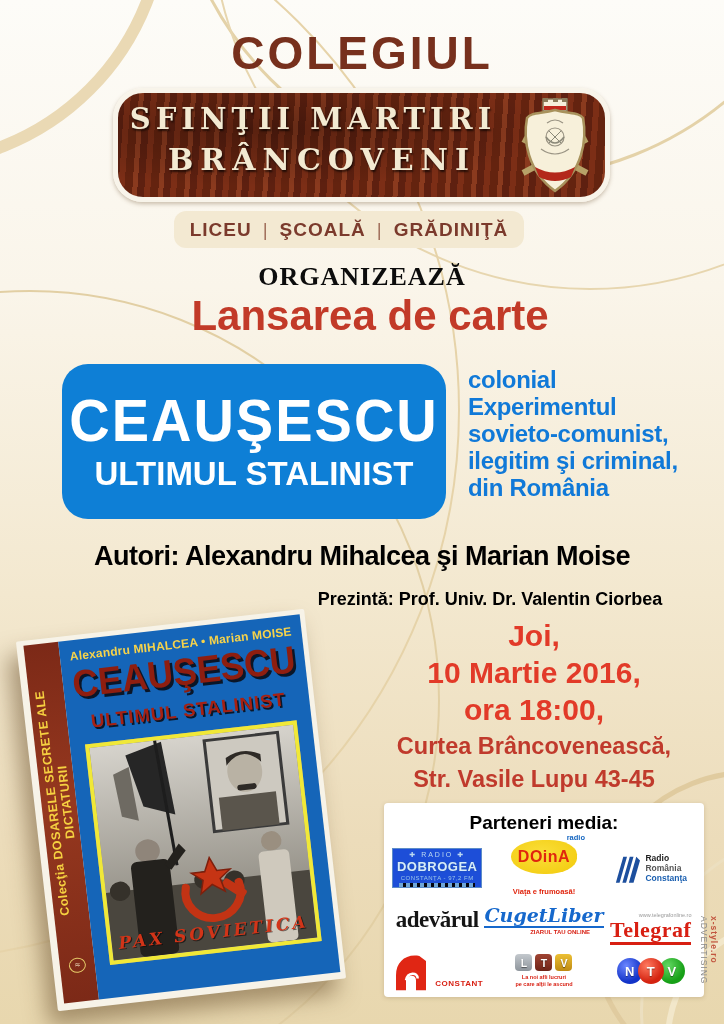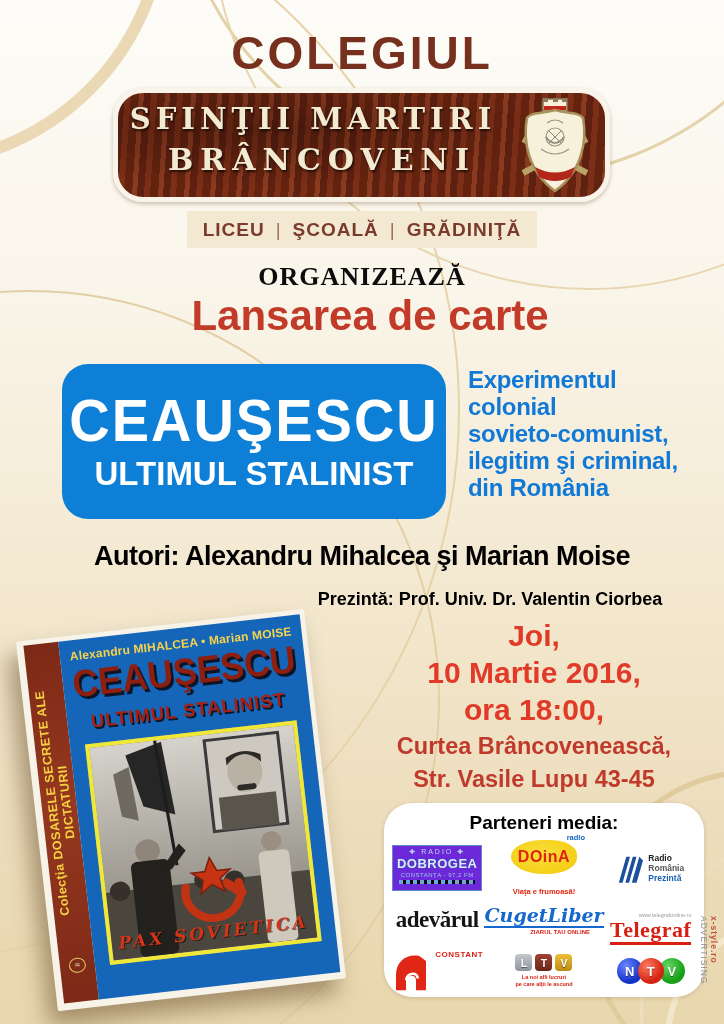--- a/index.html
+++ b/index.html
@@ -29,21 +29,21 @@
       radial-gradient(ellipse at 30% 35%,rgba(0,0,0,.28),transparent 60%),
       repeating-linear-gradient(94deg,#5e2010 0 7px,#7c2e16 7px 13px,#64230f 13px 21px,#8a3a1e 21px 26px);
   }
   .school-name{position:absolute;left:0;top:9px;width:390px;text-align:center;
     font-family:"DejaVu Serif",serif;font-weight:bold;color:#f3ead2;
     text-shadow:1px 2px 2px rgba(0,0,0,.65);}
   .school-name .l1{display:block;font-size:29px;letter-spacing:5px;}
   .school-name .l2{display:block;font-size:30px;letter-spacing:7px;margin-top:6px;padding-left:18px;}
   .crest{position:absolute;right:8px;top:4px;width:84px;height:102px;}
 
-  .levels{position:absolute;left:187px;top:211px;width:350px;height:37px;border-radius:0;
+  .levels{position:absolute;left:174px;top:211px;width:350px;height:37px;border-radius:12px;
     background:#f3e9d2;display:flex;align-items:center;justify-content:center;gap:11px;
     color:#7b3a2c;font-size:19px;font-weight:800;letter-spacing:1px;}
   .levels .sep{color:#a1705c;font-weight:400;}
 
   .organizes{position:absolute;top:262px;left:0;width:100%;text-align:center;
     font-size:26px;font-weight:800;color:#0c0c0c;letter-spacing:1px;font-family:Liberation Serif, serif;}
   .event-title{position:absolute;top:292px;left:8px;width:100%;text-align:center;
     font-size:42px;font-weight:800;color:#c23a28;letter-spacing:0px;}
 
   
@@ -84,27 +84,27 @@
   .cv-sub{text-align:center;color:#a62113;font-size:18.5px;font-weight:900;letter-spacing:1px;
     text-shadow:1.5px 2px 0 rgba(8,8,14,.85);margin-top:7px;}
   .photo{margin:11px 15px 0;height:222px;border:4px solid #f0e838;position:relative;background:#9a968e;}
   .photo svg{display:block;width:100%;height:100%;}
   .caption{position:absolute;bottom:7px;left:0;width:100%;text-align:center;
     font-family:"DejaVu Serif",serif;font-style:italic;font-weight:bold;
     color:#d23418;font-size:17px;letter-spacing:3px;text-shadow:1px 1px 0 rgba(0,0,0,.55);}
 
   
   .partners{position:absolute;left:384px;top:803px;width:320px;height:194px;background:#fff;
-    border-radius:28px;box-shadow:0 1px 4px rgba(120,95,55,.25);padding:9px 6px 4px;}
+    border-radius:4px;box-shadow:0 1px 4px rgba(120,95,55,.25);padding:9px 6px 4px;}
   .p-head{text-align:center;font-size:19px;font-weight:800;color:#000;}
   .p-grid{display:grid;grid-template-columns:1fr 1fr 1fr;grid-template-rows:60px 44px 58px;
     align-items:center;justify-items:center;margin-top:4px;}
   .cell{display:flex;flex-direction:column;align-items:center;justify-content:center;}
 
-  .dob{width:90px;background:#6d28d9;border:1px solid #5d8cc8;padding:2px 2px 6px;text-align:center;}
+  .dob{width:90px;background:#1d4ed8;border:1px solid #5d8cc8;padding:2px 2px 0;text-align:center;}
   .dob .r1{font-size:7px;color:#bcd9f0;letter-spacing:2px;}
   .dob .r2{font-size:13px;font-weight:900;color:#d7ecfa;letter-spacing:0.5px;text-shadow:0 0 2px #2a5ba0;}
   .dob .r3{font-size:6px;color:#9cc6e8;letter-spacing:0.5px;margin-top:1px;}
   .dob .r4{height:4px;margin:2px 4px 0;background:repeating-linear-gradient(90deg,#6fa6d8 0 4px,#05050f 4px 7px);}
 
   .doina-wrap{position:relative;}
   .doina-blob{width:66px;height:34px;background:radial-gradient(ellipse at 45% 40%,#fadf3a,#f2c90a);
     border-radius:48% 42% 46% 50%;display:flex;align-items:center;justify-content:center;}
   .doina-name{color:#e0250e;font-size:16px;font-weight:900;letter-spacing:0.5px;}
   .doina-radio{position:absolute;right:-8px;top:-7px;color:#1566c0;font-size:7.5px;font-weight:700;}
@@ -116,21 +116,21 @@
 
   .adev{font-family:"Liberation Serif",serif;font-weight:700;font-size:23px;color:#151515;letter-spacing:-0.5px;}
   .cuget{font-family:"DejaVu Serif",serif;font-style:italic;font-weight:bold;font-size:19px;
     color:#1668cc;border-bottom:2px solid #1668cc;line-height:1;padding-bottom:1px;}
   .cugel-tag{font-size:6px;font-weight:700;color:#d81f12;text-align:right;width:92px;margin-top:1px;}
   .tele-wrap{position:relative;margin-top:23px;}
   .tele{font-family:"Liberation Serif",serif;font-weight:700;font-size:22px;color:#d81f12;
     border-bottom:3px solid #d81f12;line-height:1.05;letter-spacing:0.5px;}
   .tele-url{position:absolute;right:0;top:-6px;font-size:5.5px;color:#999;}
 
-  .antena{display:flex;gap:4px;}
+  .antena{display:flex;align-items:flex-end;gap:4px;}
   .antena-label{color:#d81f12;font-size:8px;font-weight:800;letter-spacing:0.5px;margin-bottom:4px;}
 
   .ltv-row{display:flex;gap:3px;}
   .ltv-tile{width:17px;height:17px;border-radius:4px;color:#fff;font-weight:800;font-size:10.5px;
     display:flex;align-items:center;justify-content:center;text-shadow:0 1px 1px rgba(0,0,0,.5);}
   .ltv-l{background:linear-gradient(180deg,#c3c8cd,#8e959c);}
   .ltv-t{background:linear-gradient(180deg,#a04433,#6e2418);}
   .ltv-v{background:linear-gradient(180deg,#ecc035,#bf8a12);}
   .ltv-slogan{color:#d81f12;font-size:5.5px;font-weight:700;line-height:7px;text-align:center;margin-top:3px;}
 
@@ -194,22 +194,22 @@
   </div>
 
   <div class="organizes">ORGANIZEAZĂ</div>
   <div class="event-title">Lansarea de carte</div>
 
   <div class="blue-box">
     <div class="t1">CEAUŞESCU</div>
     <div class="t2">ULTIMUL STALINIST</div>
   </div>
   <div class="descr">
+    <span>colonial</span>
     <span>Experimentul</span>
-    <span>colonial</span>
     <span>sovieto-comunist,</span>
     <span>ilegitim şi criminal,</span>
     <span>din România</span>
   </div>
 
   <div class="authors">Autori: Alexandru Mihalcea şi Marian Moise</div>
   <div class="presenter">Prezintă: Prof. Univ. Dr. Valentin Ciorbea</div>
 
   <div class="event-details">
     <div class="when">Joi,</div>
@@ -293,21 +293,21 @@
       <div class="cell">
         <div class="rrc">
           <svg width="26" height="34" viewBox="0 0 28 36">
             <path d="M2 34 L10 6 L14 6 L6 34 Z" fill="#1d4f9e"></path>
             <path d="M9 34 L17 6 L21 6 L13 34 Z" fill="#1d4f9e"></path>
             <path d="M16 34 L24 6 L28 10 L21 34 Z" fill="#1d4f9e"></path>
           </svg>
           <div class="txt">
             <div class="t1">Radio</div>
             <div class="t2">România</div>
-            <div class="t3">Prezintă</div>
+            <div class="t3">Constanţa</div>
           </div>
         </div>
       </div>
 
       <div class="cell">
         <span class="adev">adevărul</span>
       </div>
 
       <div class="cell">
         <span class="cuget">CugetLiber</span>

